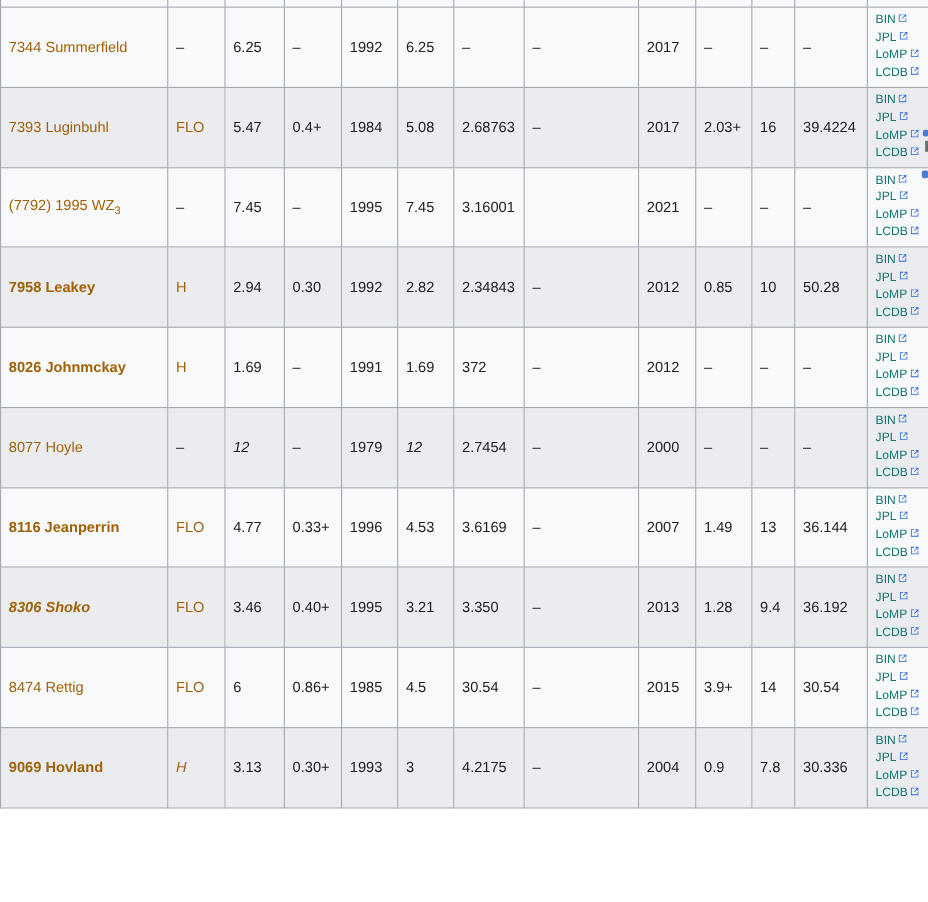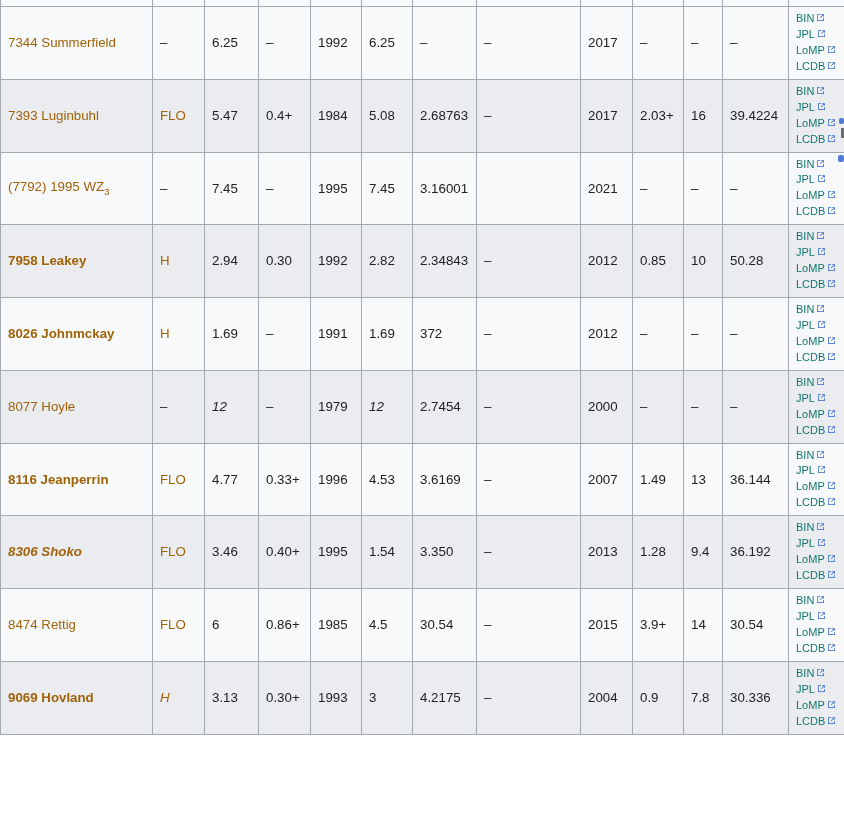--- a/index.html
+++ b/index.html
@@ -362,21 +362,21 @@
                   <path d="M7 1.5h3.5V5h-1V3.2L5.9 6.8 5.2 6.1 8.8 2.5H7z" fill="#3366cc"></path>
                 </svg></span></a>
           </td>
         </tr>
         <tr class="alt">
           <td><a href="#" style="font-weight: bold; font-style: italic;">8306 Shoko</a></td>
           <td><a href="#">FLO</a></td>
           <td>3.46</td>
           <td>0.40+</td>
           <td>1995</td>
-          <td>1.54</td>
+          <td>3.21</td>
           <td>3.350</td>
           <td>–</td>
           <td>2013</td>
           <td>1.28</td>
           <td>9.4</td>
           <td>36.192</td>
           <td class="links-cell">
             <a href="#">BIN<span class="ext-icon"><svg viewBox="0 0 12 12" width="9" height="9">
                   <path d="M1.5 1.5h4v1h-3v7h7v-3h1v4h-9z" fill="#3366cc"></path>
                   <path d="M7 1.5h3.5V5h-1V3.2L5.9 6.8 5.2 6.1 8.8 2.5H7z" fill="#3366cc"></path>

